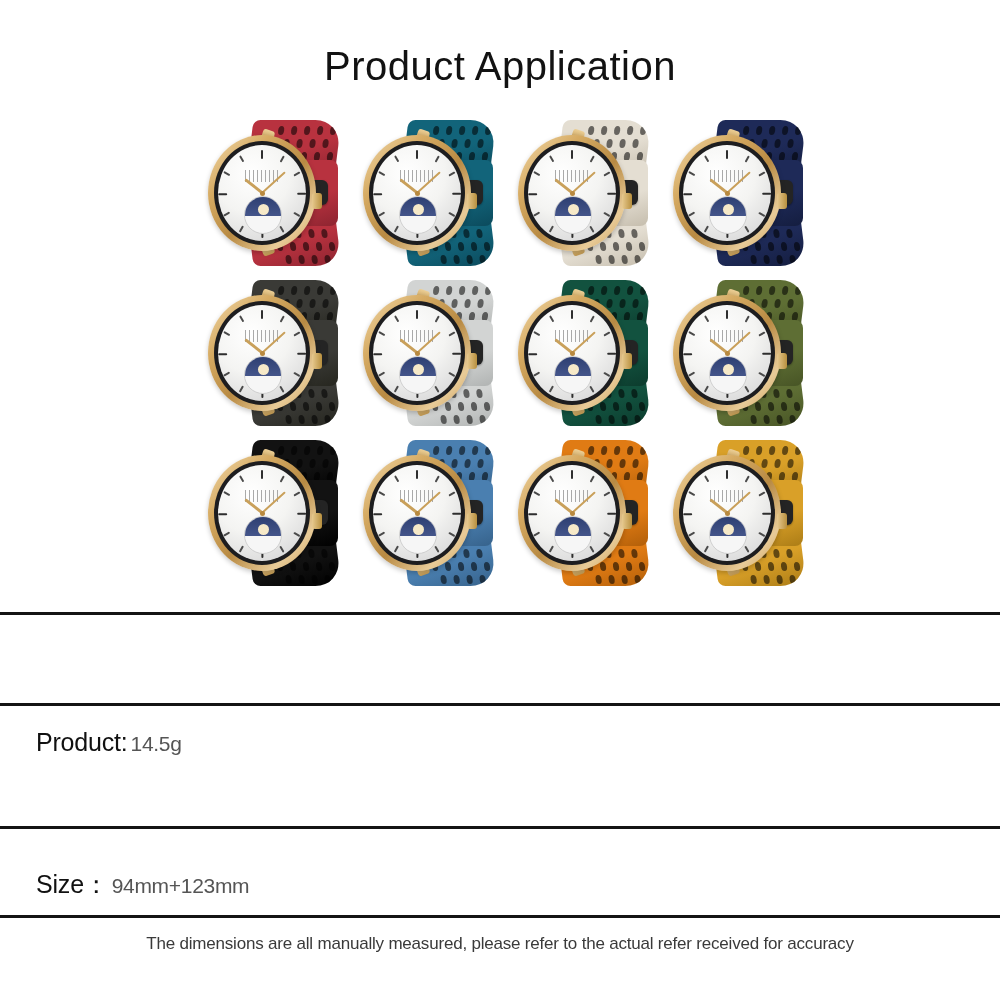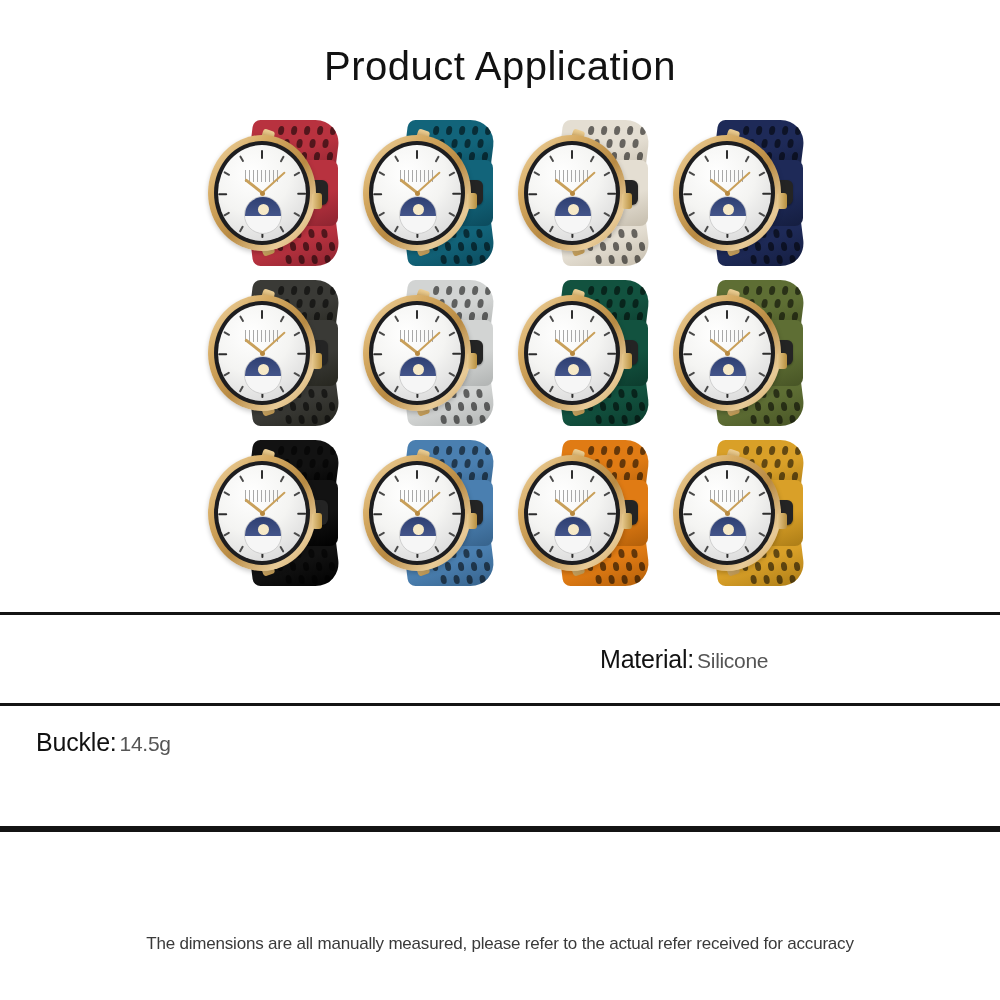--- a/index.html
+++ b/index.html
@@ -1241,34 +1241,36 @@
         </div>
       </div>
     </div>
   </div>
 
 <div class="spec-table">
 
   <div class="rule"></div>
 
   <div class="spec-row r1">
-    <div class="spec-field field-material">
-      <span class="spec-label">Material:</span>
-      <span class="spec-value">Silicone</span>
-    </div>
   </div>
 
   <div class="rule"></div>
 
   <div class="spec-row r2">
     <div class="spec-field field-weight">
-      <span class="spec-label">Buckle:</span>
+      <span class="spec-label">Product:</span>
       <span class="spec-value">14.5g</span>
     </div>
   </div>
 
   <div class="rule"></div>
 
+  <div class="spec-row r3">
+    <div class="spec-field field-size">
+      <span class="spec-label">Size：</span>
+      <span class="spec-value">94mm+123mm</span>
+    </div>
+  </div>
 
   <div class="rule"></div>
 </div>
 
 <div class="footnote">The dimensions are all manually measured, please refer to the actual refer received for accuracy</div>
 
 </body></html>

